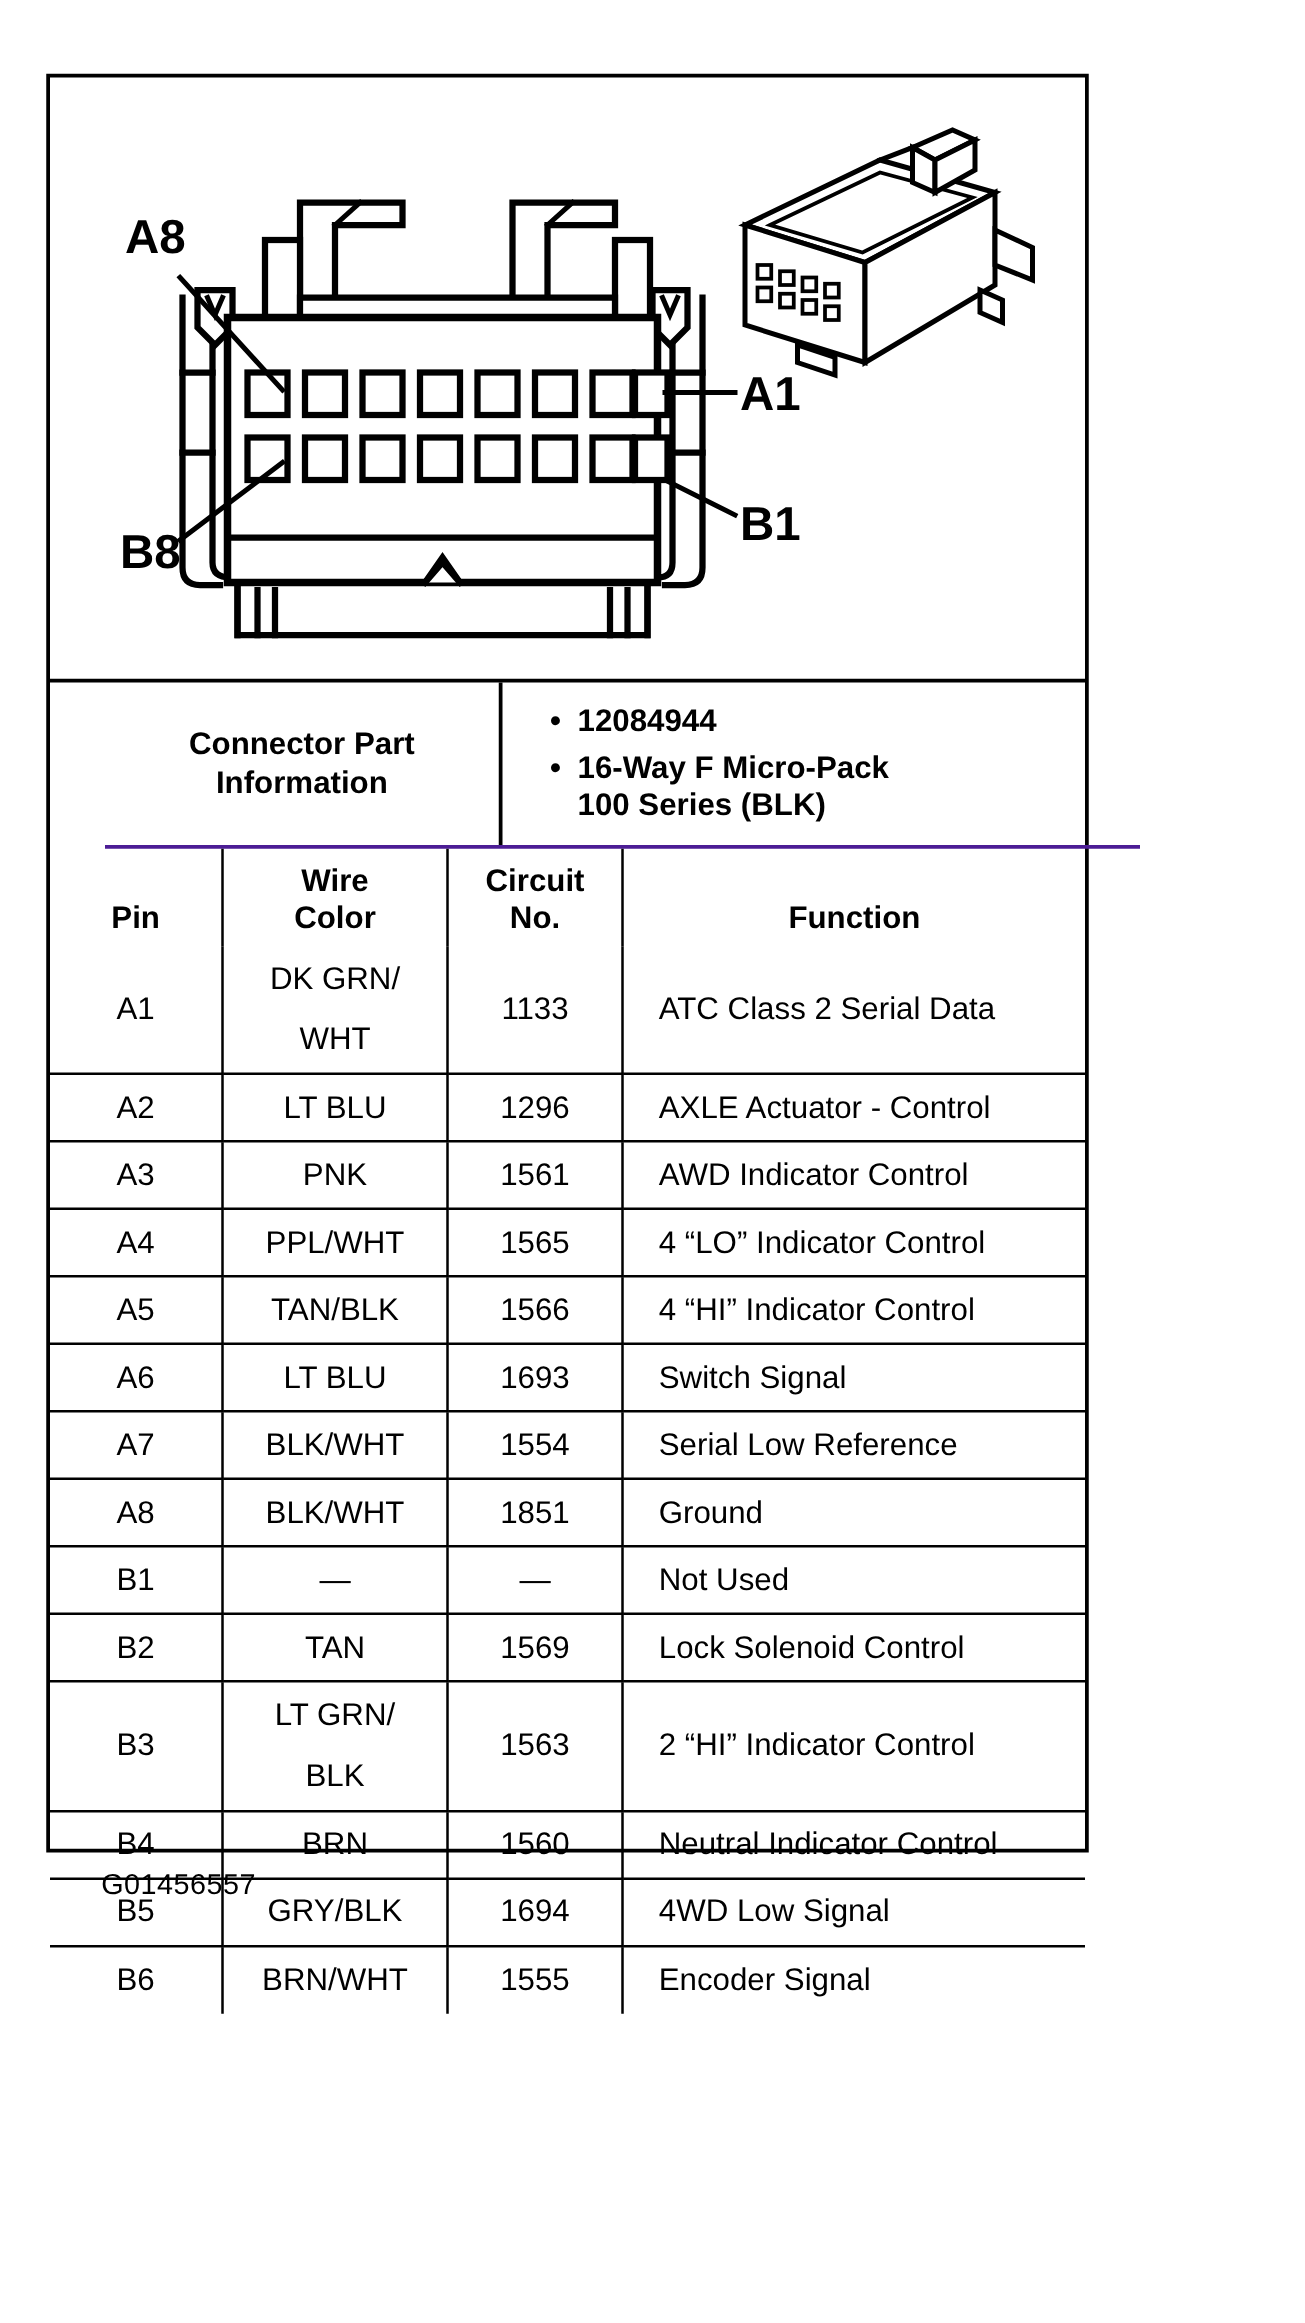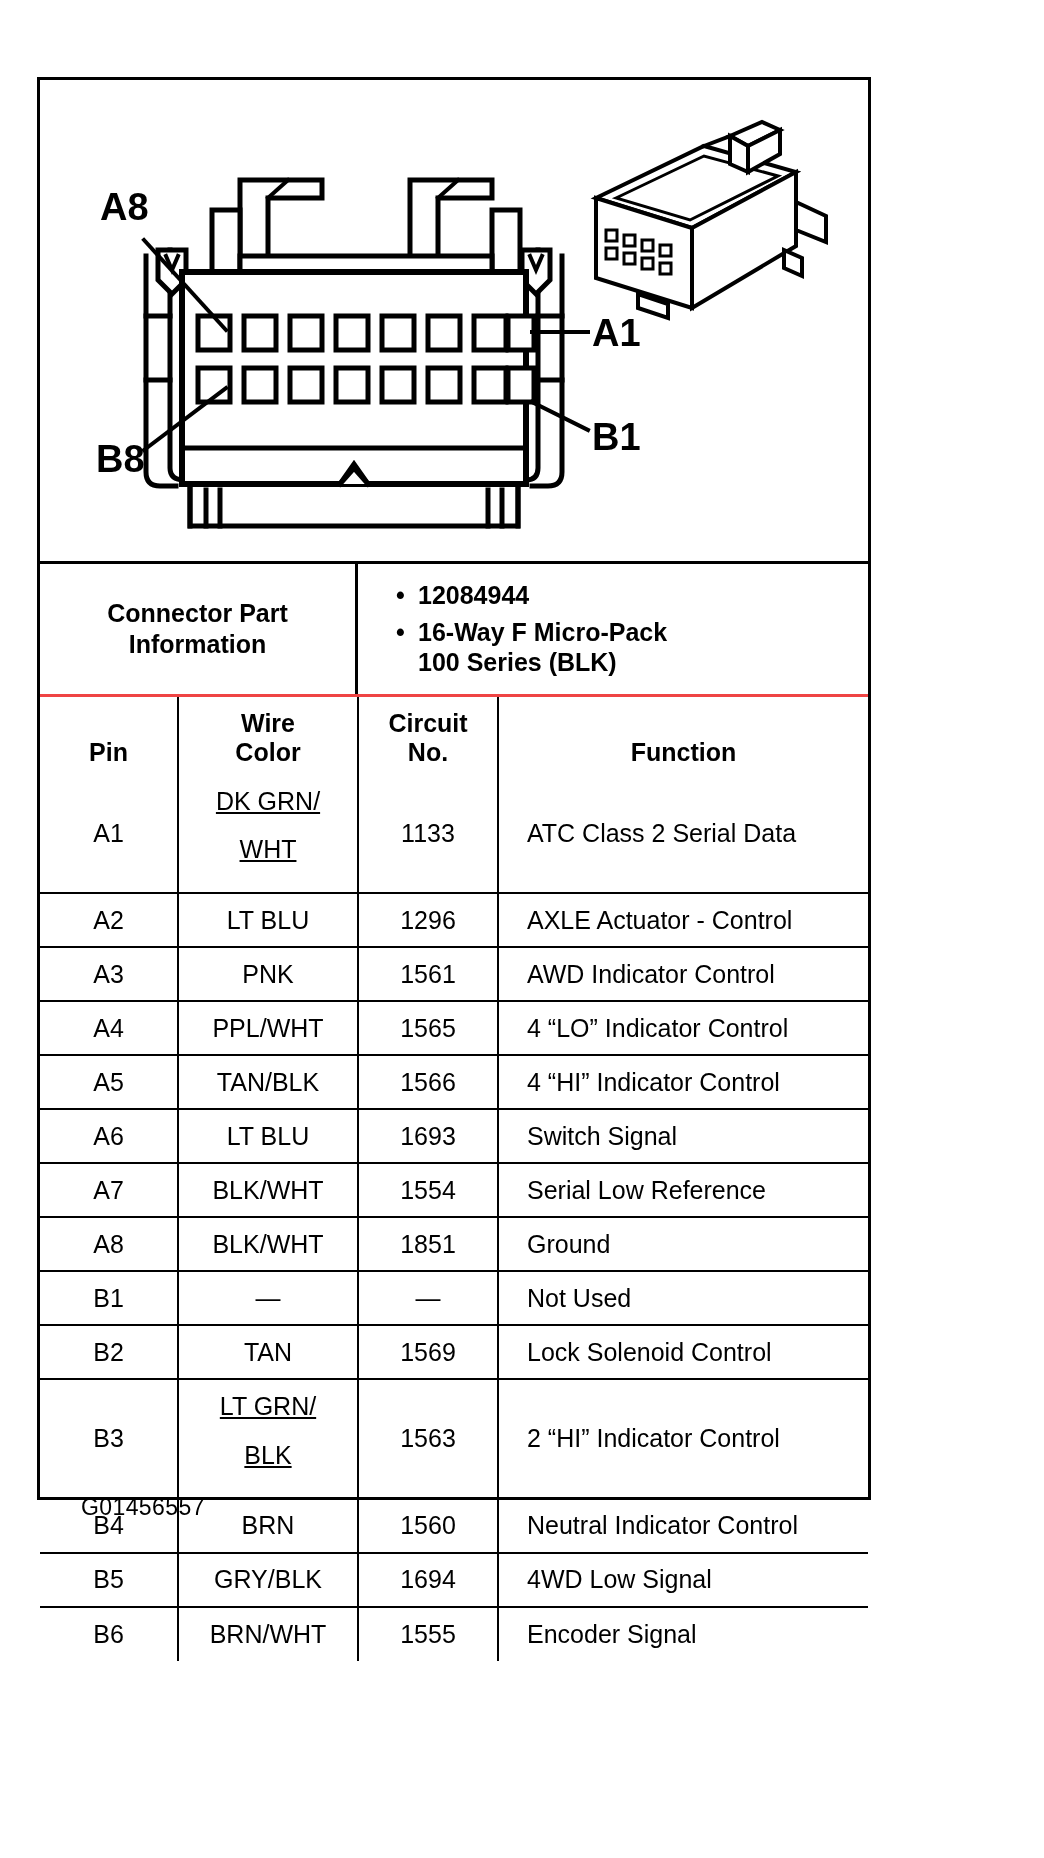--- a/index.html
+++ b/index.html
@@ -13,21 +13,21 @@
     position: relative;
     font-family: "Liberation Sans", sans-serif;
     color: #000000;
     overflow: hidden;
   }
 
   
   #sheet {
     position: absolute;
     left: 37px;
-    top: 77px;
+    top: 59px;
     width: 834px;
     height: 1423px;
     border: 3px solid #000;
     box-sizing: border-box;
   }
 
   
   #illustration {
     position: relative;
     width: 100%;
@@ -36,21 +36,22 @@
     box-sizing: border-box;
     overflow: hidden;
   }
   #illustration svg { display: block; }
 
   
   #partinfo {
     display: flex;
     width: 100%;
     box-sizing: border-box;
-    border-bottom: 3px solid #ef4444;
+    border-bottom: 3px solid #4c1d95;
+    margin-left: 44px;
   }
   #partinfo .pi-label {
     width: 318px;
     flex: 0 0 318px;
     box-sizing: border-box;
     border-right: 3px solid #000;
     display: flex;
     align-items: center;
     justify-content: center;
     text-align: center;
@@ -124,22 +125,21 @@
   table#pintable thead th.h-function { vertical-align: bottom; }
 
   table#pintable tbody td { text-align: center; height: 54px; }
   table#pintable tbody td.fn {
     text-align: left;
     padding-left: 28px;
   }
   table#pintable tbody td.wire-two {
     line-height: 1.95;
     padding-top: 2px;
-    padding-bottom: 18px;
-    text-decoration: underline;
+    padding-bottom: 2px;
   }
   table#pintable tbody tr.tall td { height: 88px; }
 
   
   #figid {
     position: absolute;
     left: 37px;
     top: 1494px;
     font-size: 23px;
     letter-spacing: 0.4px;

